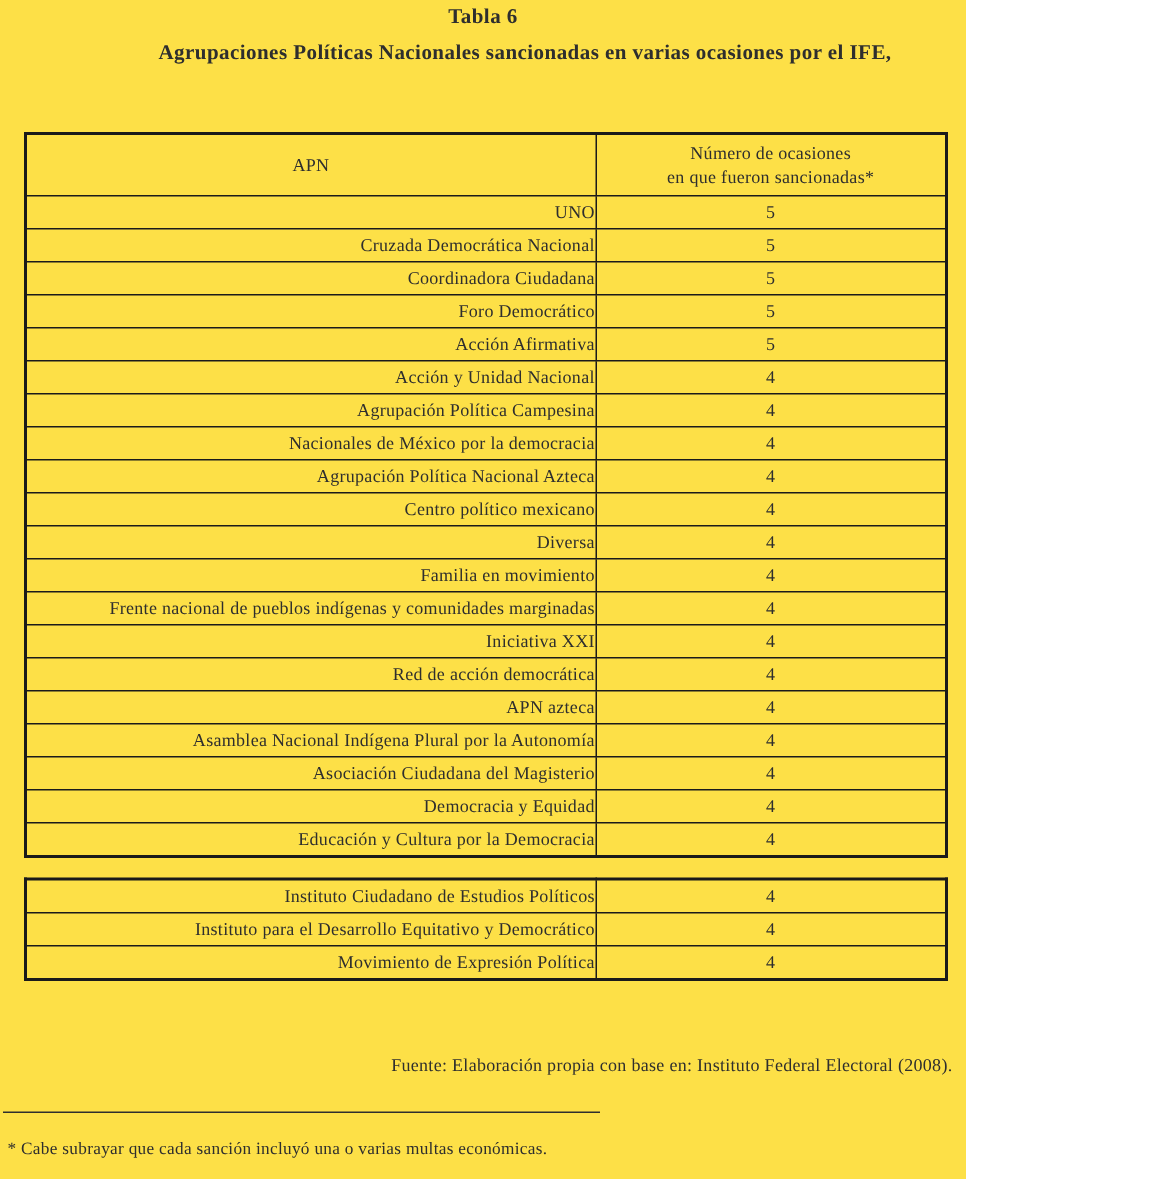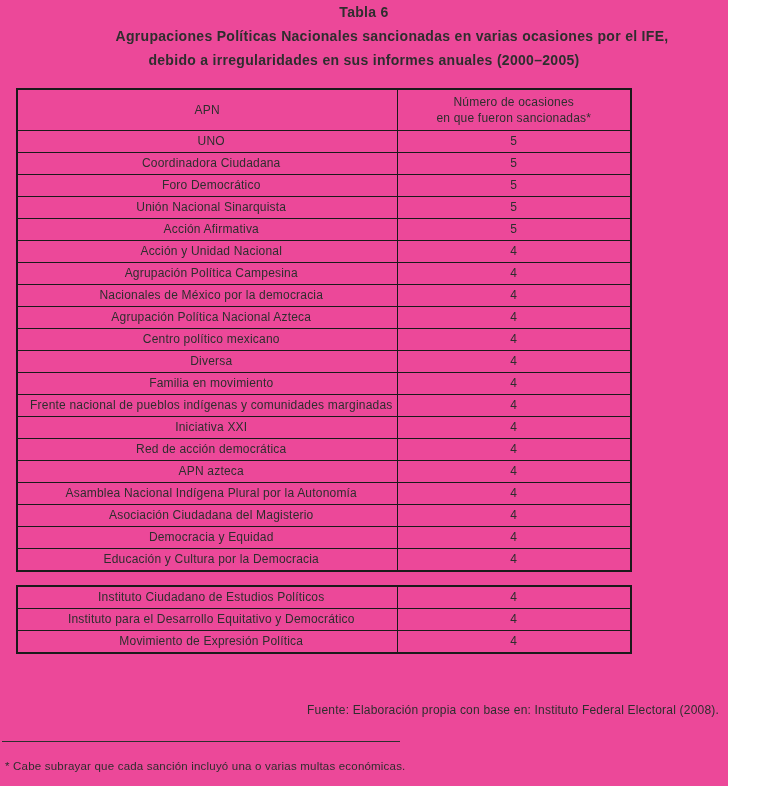--- a/index.html
+++ b/index.html
@@ -1,21 +1,21 @@
 <!DOCTYPE html>
 <html><head>
 <meta charset="utf-8">
 <style>
   html, body { margin: 0; padding: 0; }
   .page {
     position: relative;
-    width: 728px;
+    width: 644px;
     height: 786px;
-    background: #ec4899;
-    font-family: Liberation Sans, sans-serif;
+    background: #fde047;
+    font-family: Liberation Serif, serif;
     color: #2e2e2e;
     overflow: hidden;
   }
   .title {
     position: absolute;
     top: 4px; left: 0;
     width: 100%;
     text-align: center;
     font-size: 14px;
     font-weight: bold;
@@ -62,21 +62,21 @@
     vertical-align: middle;
     line-height: 16px;
     padding: 4px 2px;
     height: 32px;
   }
   td {
     height: 21px;
     line-height: 21px;
     padding: 0;
   }
-  td.apn { text-align: center; padding-left: 8px; }
+  td.apn { text-align: right; padding-left: 8px; }
   td.num { text-align: center; }
   table.t.bottom { margin-top: 13px; }
 
   .source {
     position: absolute;
     top: 703px;
     right: 9px;
     font-size: 12px;
     letter-spacing: 0.2px;
     text-align: left;
@@ -97,21 +97,20 @@
     letter-spacing: 0.2px;
   }
 </style>
 </head>
 <body>
 
 <div class="page">
 
   <div class="title">Tabla 6</div>
   <div class="subtitle l1">Agrupaciones Políticas Nacionales sancionadas en varias ocasiones por el IFE,</div>
-  <div class="subtitle l2">debido a irregularidades en sus informes anuales (2000–2005)</div>
 
   <div class="tablewrap">
     <table class="t main">
       <colgroup>
           <col class="c1">
           <col class="c2">
         </colgroup>
       <thead>
         <tr>
           <th class="apn-h">APN</th>
@@ -120,29 +119,29 @@
             <span>en que fueron sancionadas*</span>
           </th>
         </tr>
       </thead>
       <tbody id="rows-main">
           <tr>
             <td class="apn">UNO</td>
             <td class="num">5</td>
           </tr>
           <tr>
+            <td class="apn">Cruzada Democrática Nacional</td>
+            <td class="num">5</td>
+          </tr>
+          <tr>
             <td class="apn">Coordinadora Ciudadana</td>
             <td class="num">5</td>
           </tr>
           <tr>
             <td class="apn">Foro Democrático</td>
-            <td class="num">5</td>
-          </tr>
-          <tr>
-            <td class="apn">Unión Nacional Sinarquista</td>
             <td class="num">5</td>
           </tr>
           <tr>
             <td class="apn">Acción Afirmativa</td>
             <td class="num">5</td>
           </tr>
           <tr>
             <td class="apn">Acción y Unidad Nacional</td>
             <td class="num">4</td>
           </tr>

